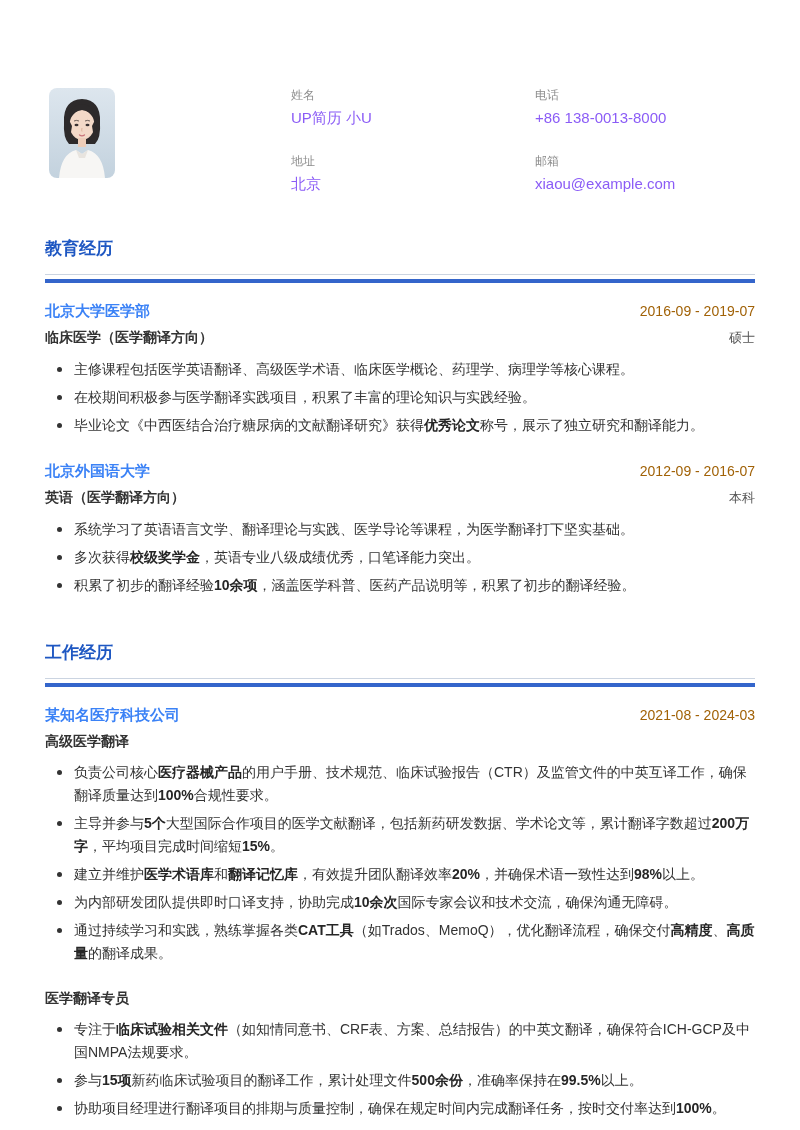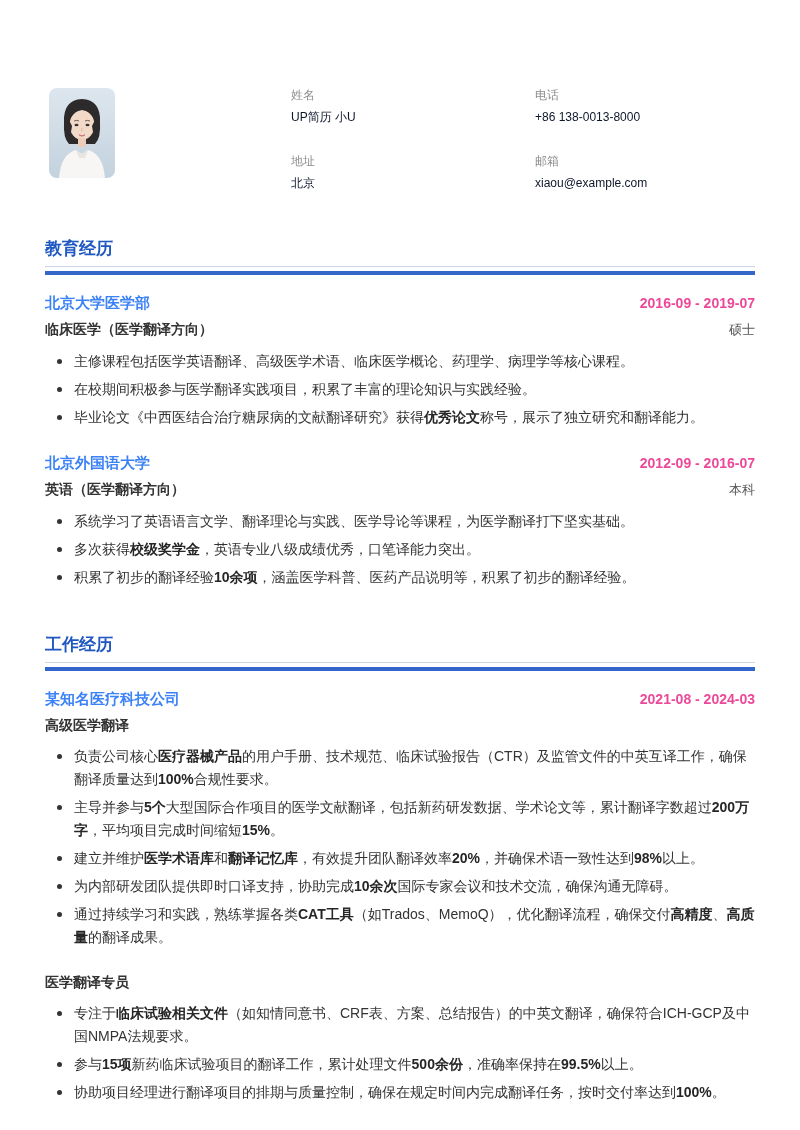--- a/index.html
+++ b/index.html
@@ -28,43 +28,43 @@
     margin-left: 176px;
     display: grid;
     grid-template-columns: 244px 244px;
     row-gap: 27px;
   }
   .contact-label {
     font-size: 12px; color: #8c8c8c;
     line-height: 14px; margin-bottom: 6px;
   }
   .contact-value {
-    font-size: 12px; color: #0f172a;
+    font-size: 15px; color: #8b5cf6;
     line-height: 19px;
   }
 
   
   .sections { display: block; }
   .section { margin-top: 46px; }
   .section-title {
     font-size: 17px; font-weight: 700; color: #1e57c2;
     line-height: 20px;
-    padding-bottom: 7px;
+    padding-bottom: 15px;
     border-bottom: 1px solid #cbd4e1;
   }
   .section-bar {
     height: 4px; background: #3465cb; margin-top: 4px;
   }
   .entry { margin-top: 18px; }
   .entry + .entry { margin-top: 24px; }
   .entry-title-row {
     display: flex; justify-content: space-between; align-items: baseline;
   }
   .entry-org { font-size: 15px; font-weight: 700; color: #3b82f6; line-height: 20px; }
-  .entry-period { font-size: 14px; font-weight: 700; color: #ec4899; line-height: 20px; }
+  .entry-period { font-size: 14px; font-weight: 400; color: #a16207; line-height: 20px; }
   .entry-sub-row {
     display: flex; justify-content: space-between; align-items: baseline;
     margin-top: 7px;
   }
   .entry-subtitle { font-size: 14px; color: #333333; line-height: 18px; font-weight: bold; }
   .entry-side-note { font-size: 13px; color: #555555; line-height: 18px; }
 
   .bullet-list { list-style: none; margin-top: 11px; }
   .bullet-item {
     position: relative;

